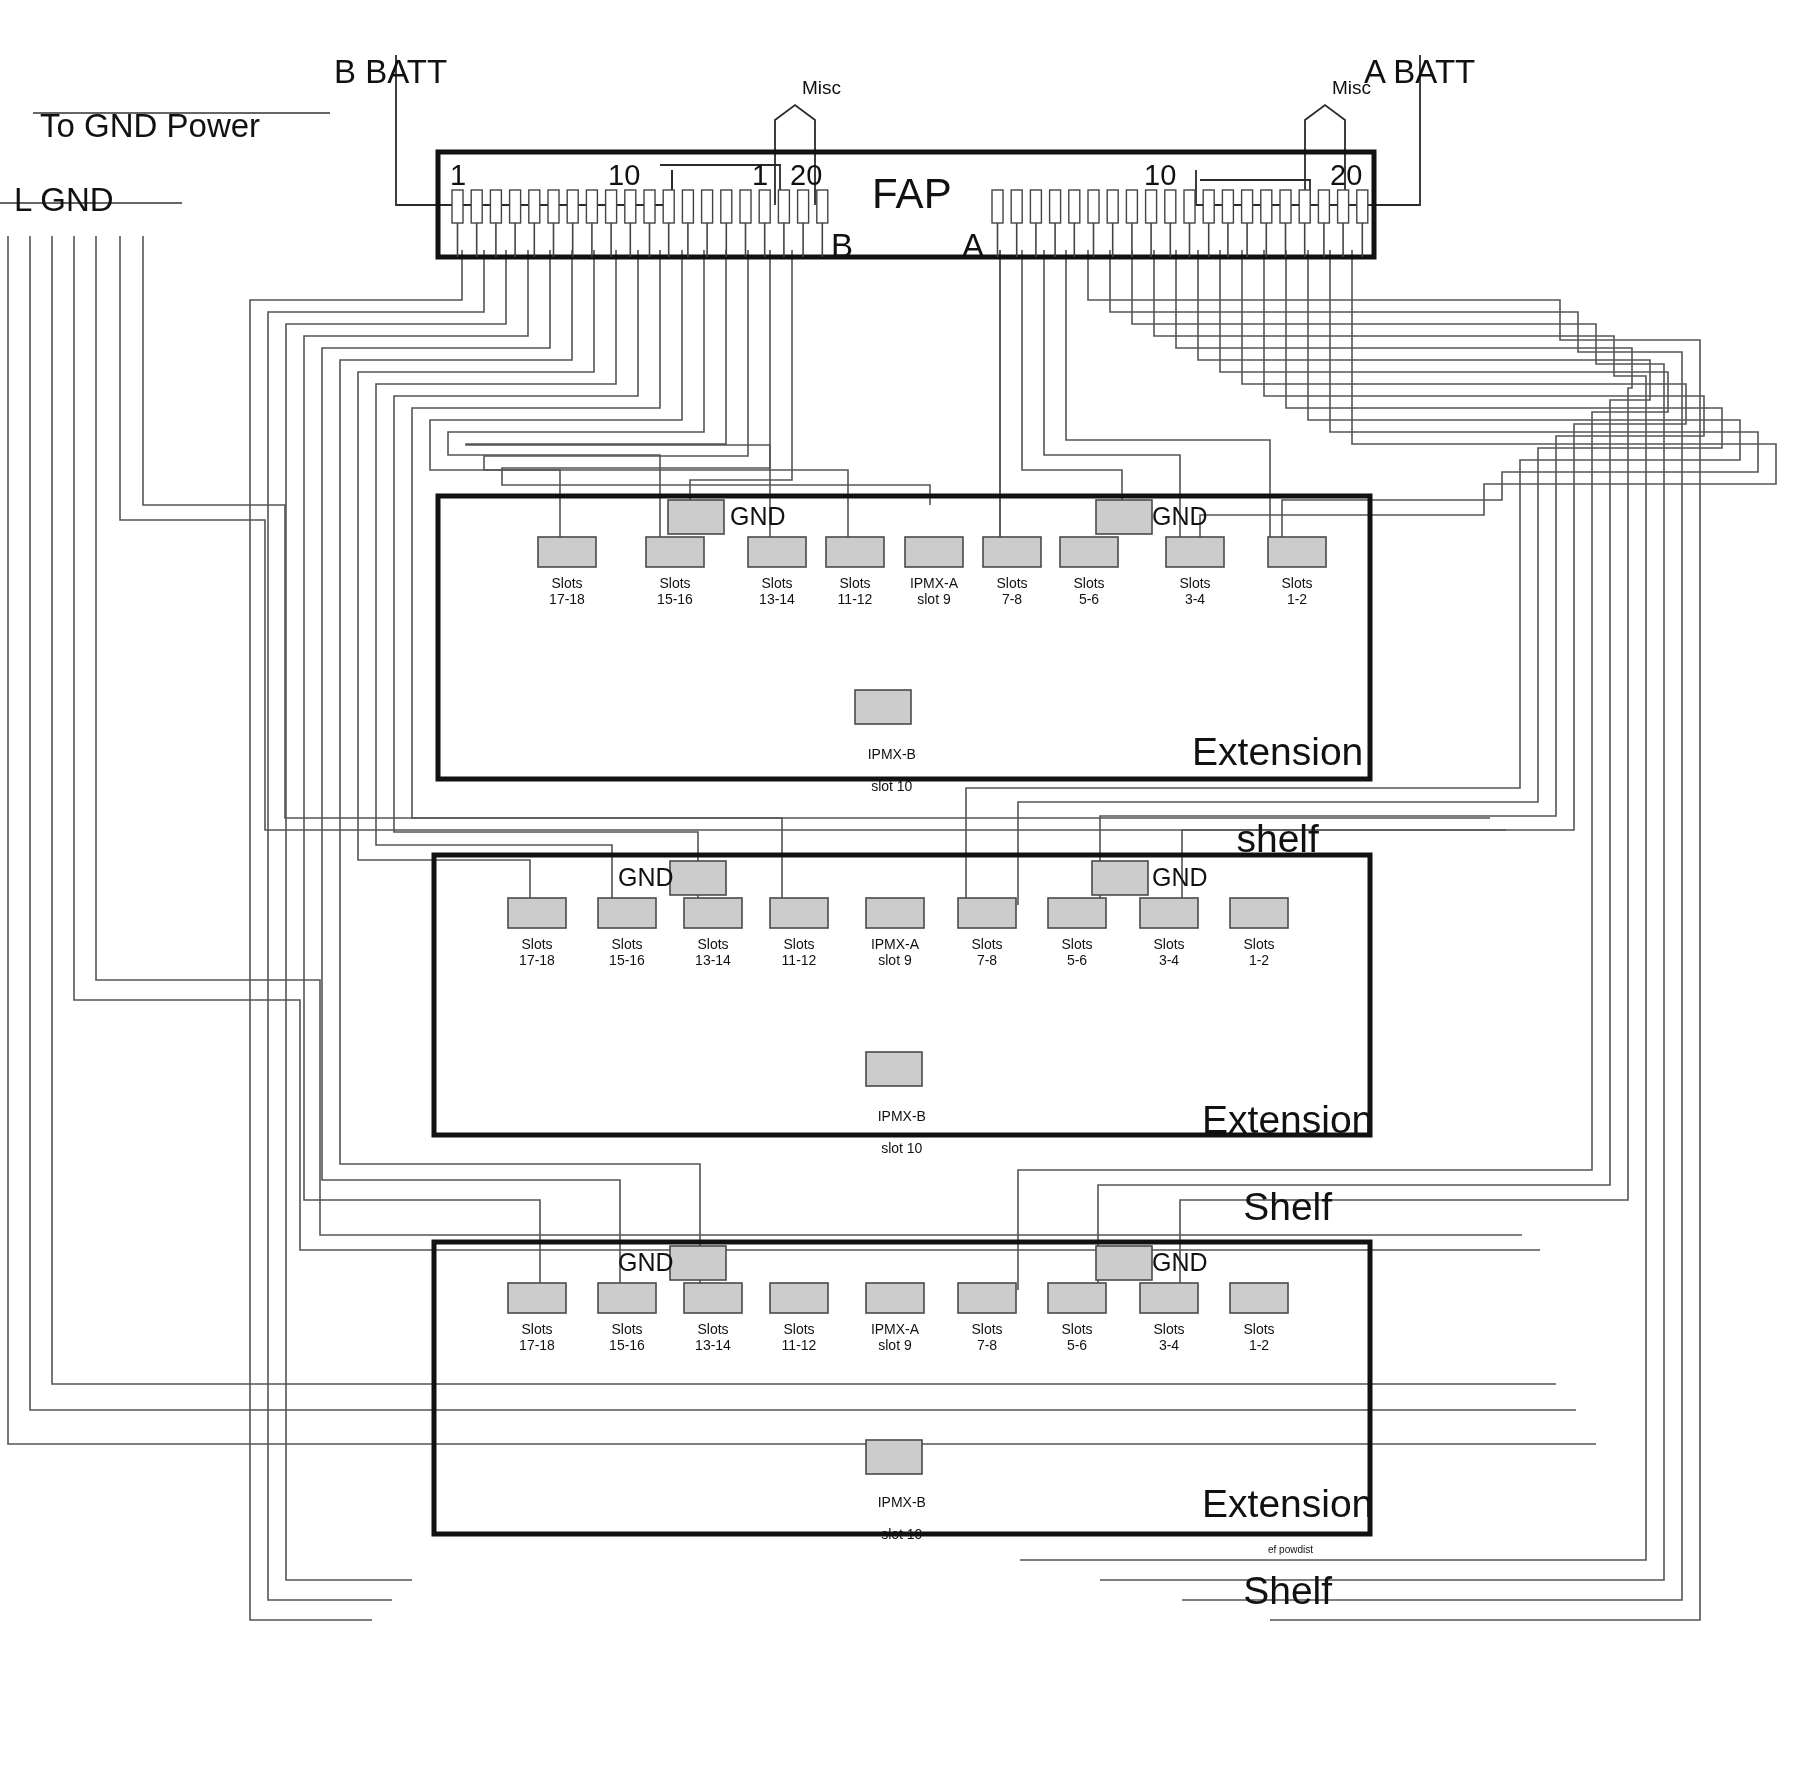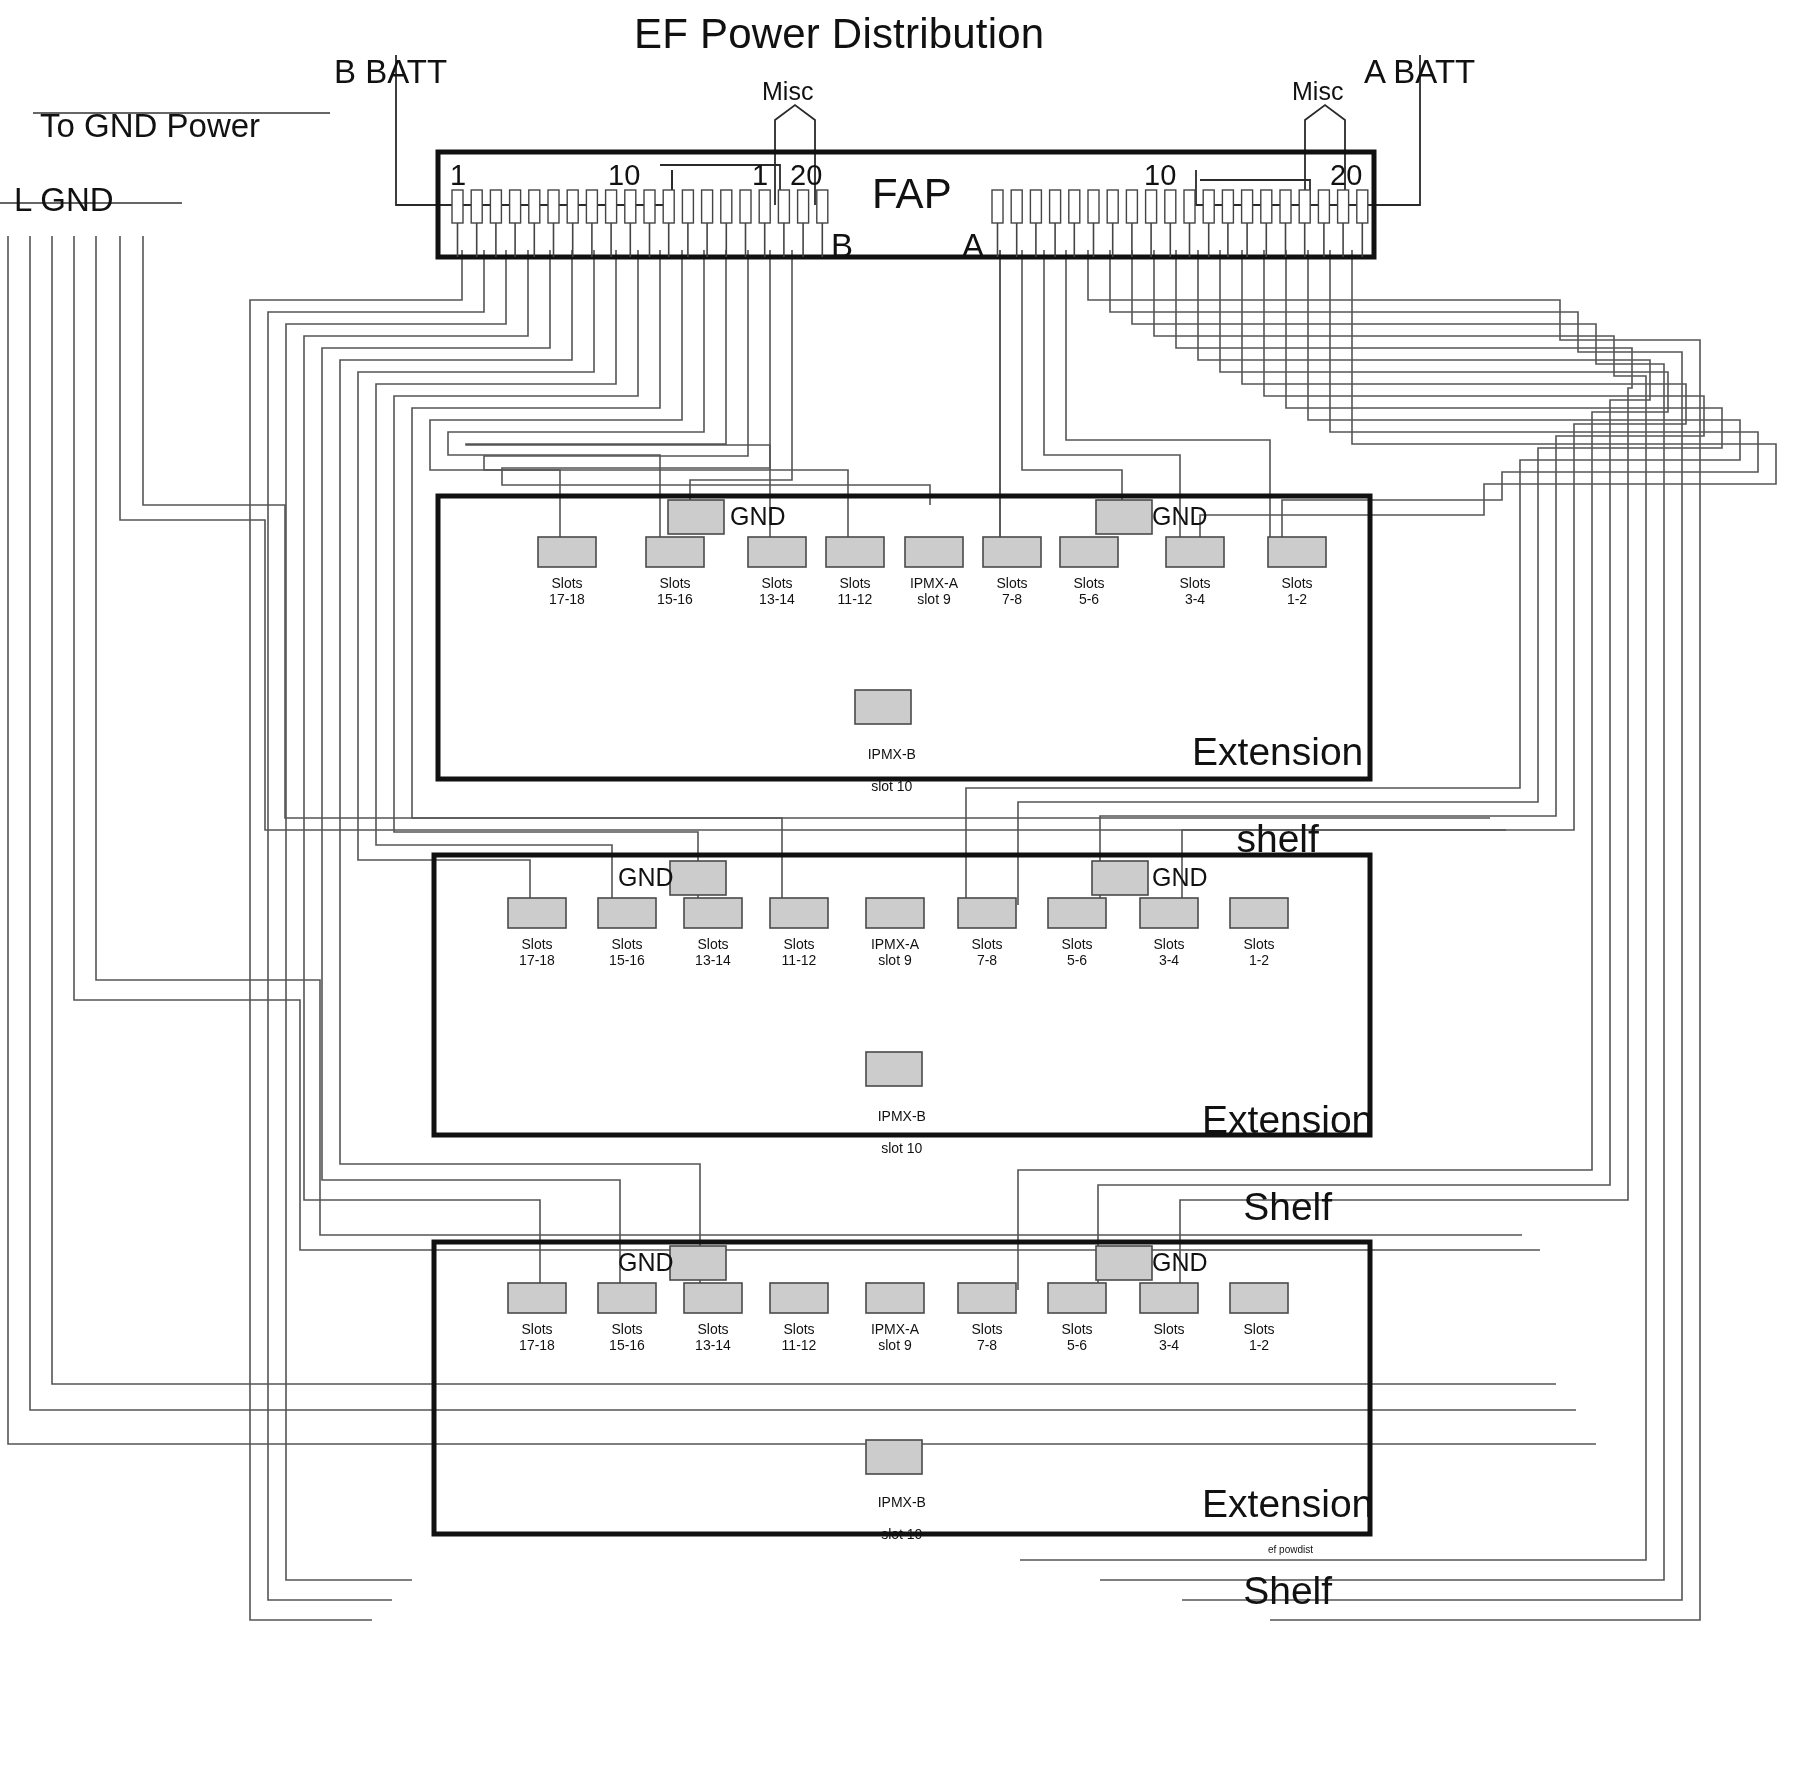--- a/index.html
+++ b/index.html
@@ -69,21 +69,22 @@
   }
   .title {
     font-size: 42px;
     letter-spacing: 0.2px;
   }
   .big {
     font-size: 33px;
     margin-top: 41px;
   }
   .med {
-    font-size: 25px;
+    font-size: 19px;
+    margin-left: 40px;
   }
   .fap-num {
     font-size: 29px;
   }
   .slotlbl {
     font-size: 14px;
     text-align: center;
     line-height: 1.15;
   }
   .gndlbl {
@@ -308,21 +309,20 @@
         <rect x="770" y="1283" width="58" height="30" class="conn"></rect>
         <rect x="866" y="1283" width="58" height="30" class="conn"></rect>
         <rect x="958" y="1283" width="58" height="30" class="conn"></rect>
         <rect x="1048" y="1283" width="58" height="30" class="conn"></rect>
         <rect x="1140" y="1283" width="58" height="30" class="conn"></rect>
         <rect x="1230" y="1283" width="58" height="30" class="conn"></rect>
         <rect x="866" y="1440" width="56" height="34" class="conn"></rect>
       </g>
   </svg>
 
-  <div class="txt title" style="left:634px; top:12px;">EF Power Distribution</div>
 
   <div class="txt big" style="left:40px; top:68px;">To GND Power</div>
   <div class="txt big" style="left:14px; top:142px;">L GND</div>
 
   <div class="txt big" style="left:334px; top:14px;">B BATT</div>
   <div class="txt big" style="left:1364px; top:14px;">A BATT</div>
 
   <div class="txt med" style="left:762px; top:78px;">Misc</div>
   <div class="txt med" style="left:1292px; top:78px;">Misc</div>
 

